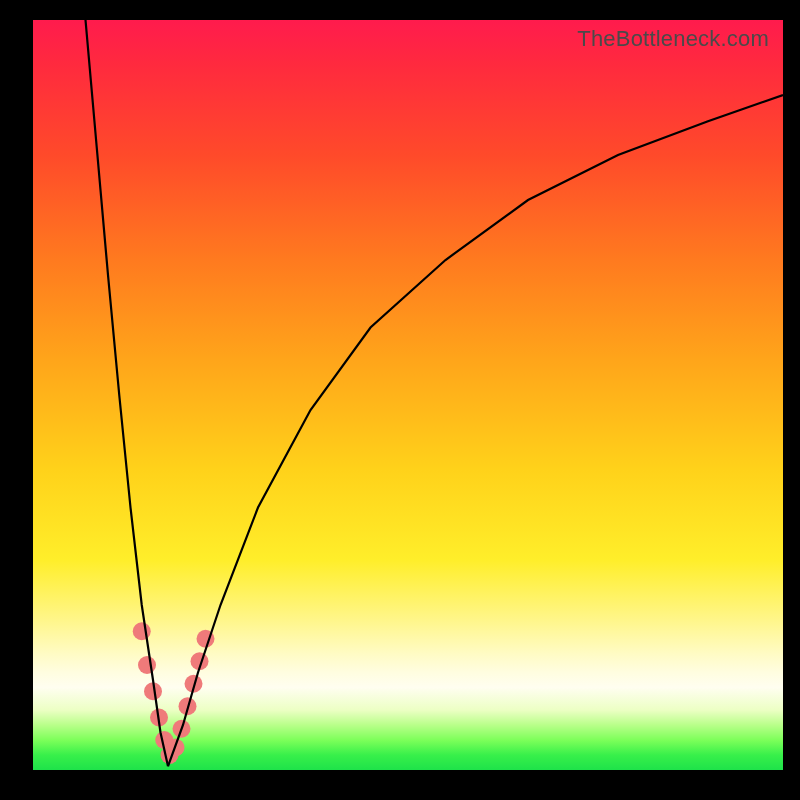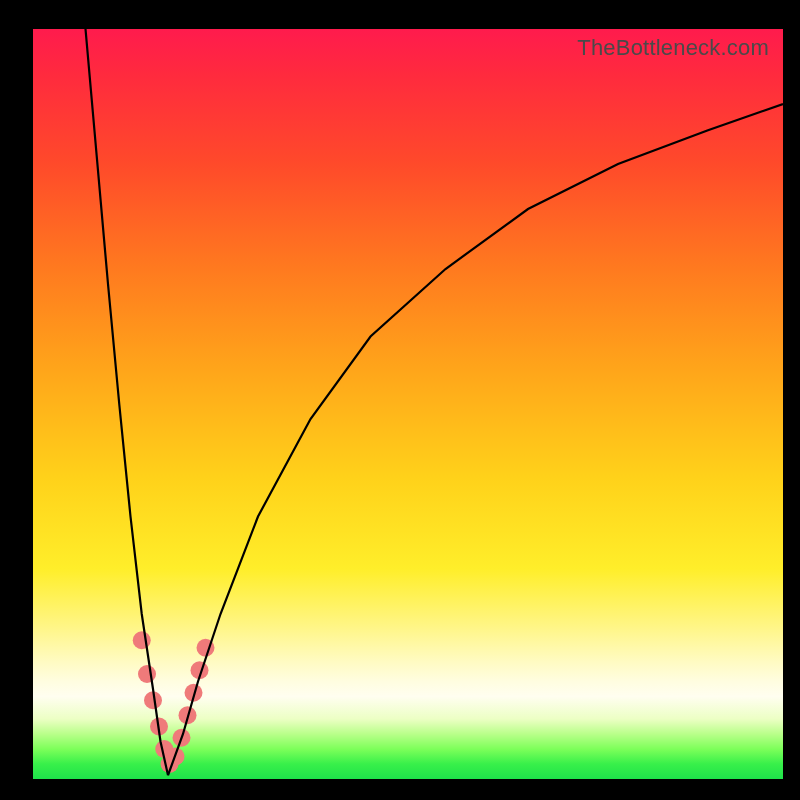--- a/index.html
+++ b/index.html
@@ -15,21 +15,21 @@
     position: absolute;
     left: 0;
     top: 0;
     width: 800px;
     height: 800px;
     background: #000;
   }
   .plot {
     position: absolute;
     left: 33px;
-    top: 29px;
+    top: 20px;
     width: 750px;
     height: 750px;
     
     background: linear-gradient(
       to bottom,
       #ff1b4d 0%,
       #ff2a3e 6%,
       #ff4a2a 18%,
       #ff7a1f 32%,
       #ffa41a 45%,

